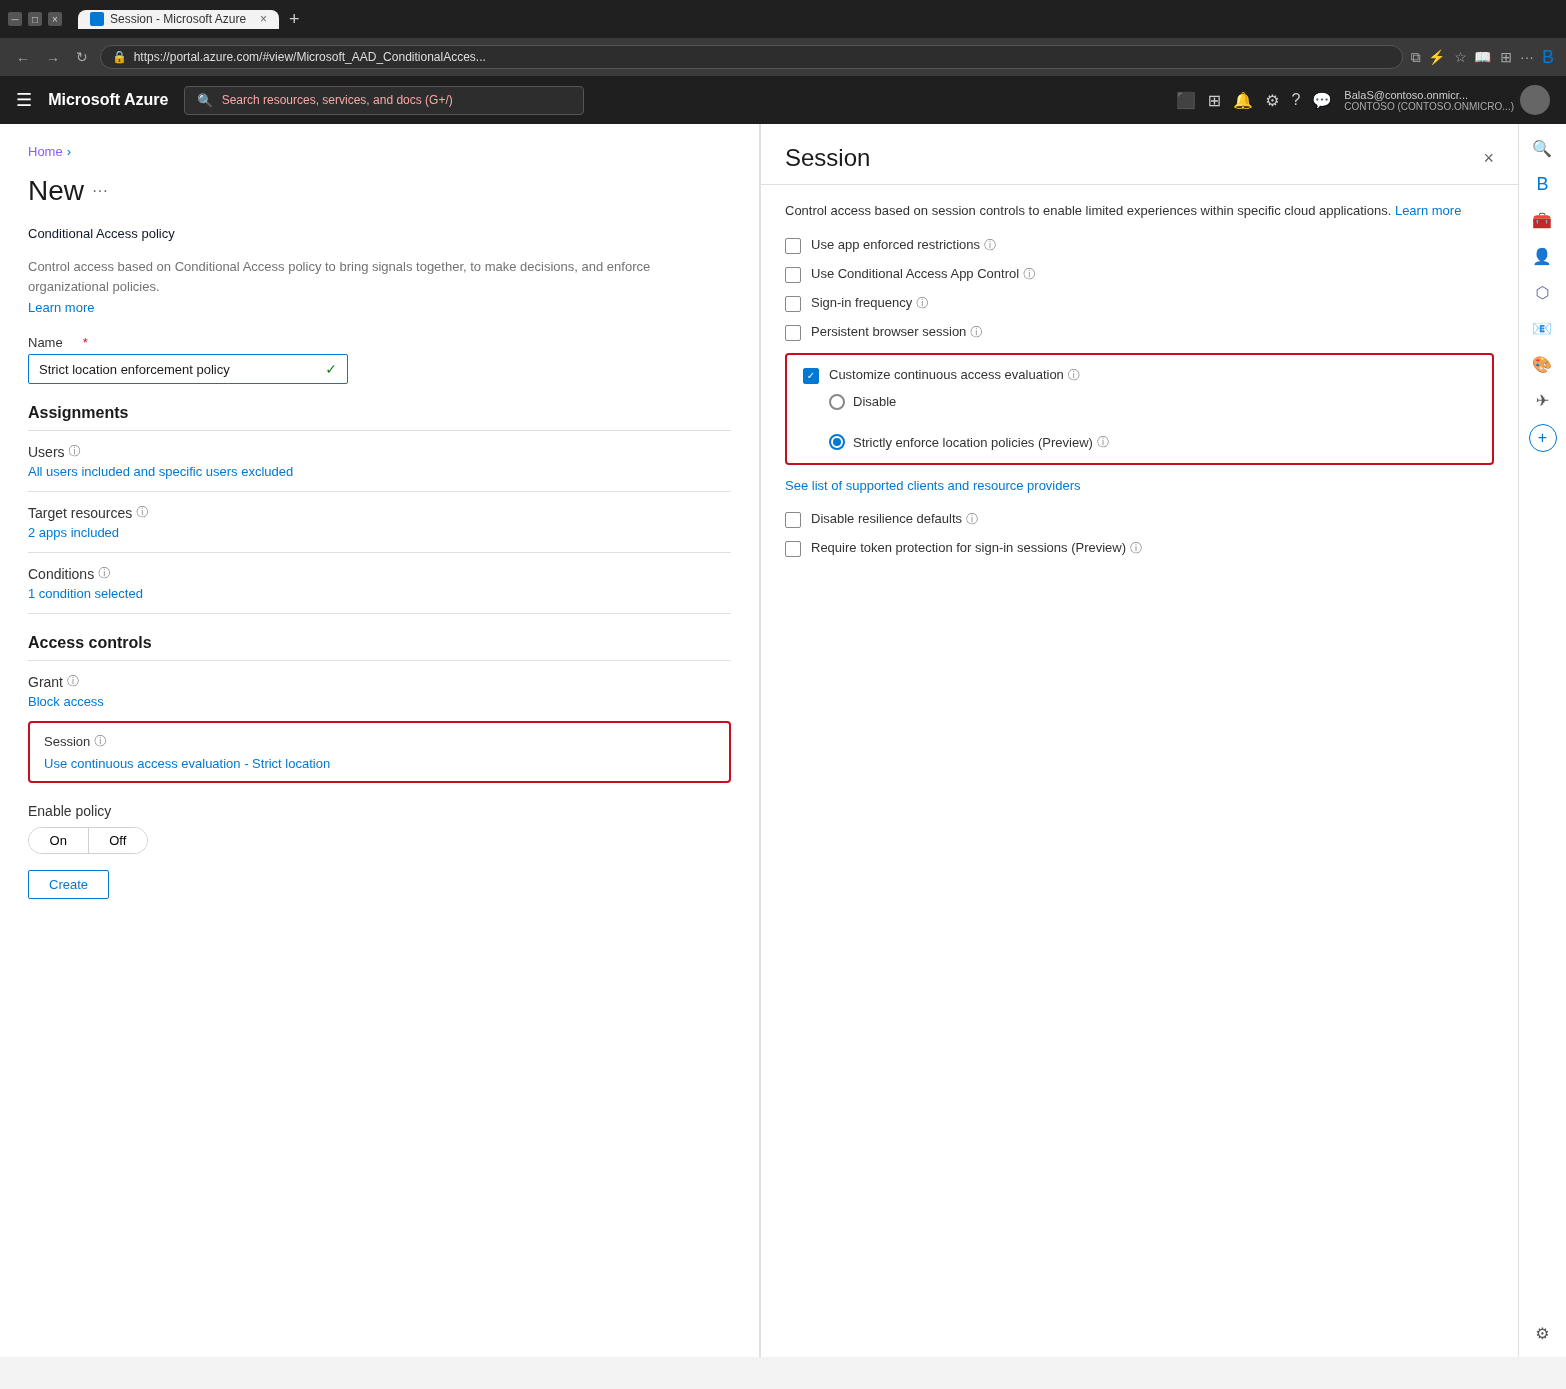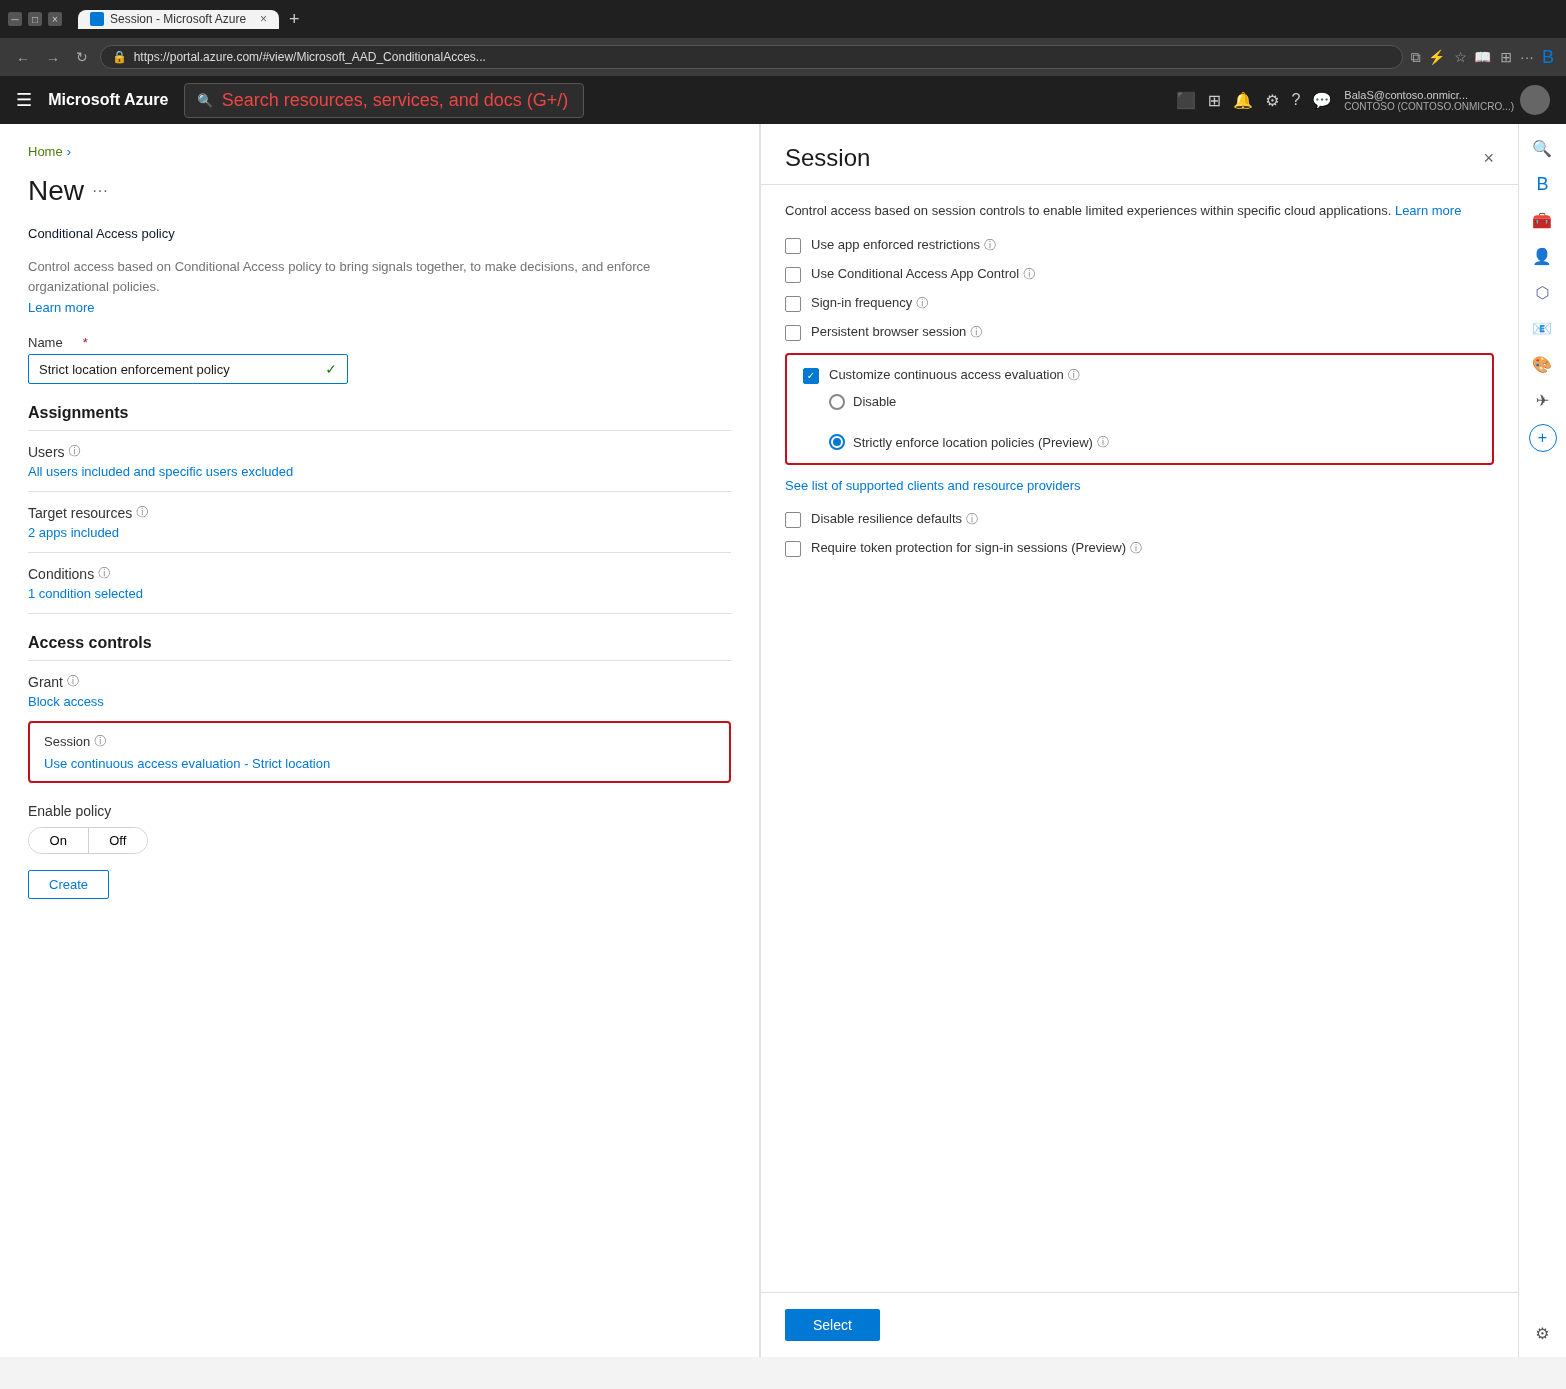--- a/index.html
+++ b/index.html
@@ -331,21 +331,21 @@
       <span style="color:#0078d4; font-size:18px;">B</span>
     </div>
   </div>
 </div>
 
 <div class="azure-topbar">
   <span class="azure-menu-icon">☰</span>
   <span class="azure-logo">Microsoft Azure</span>
   <div class="azure-search">
     <span>🔍</span>
-    <span style="font-size:18px; color:#ef4444;">Search resources, services, and docs (G+/)</span>
+    <span style="font-size:12px; color:#fca5a5;">Search resources, services, and docs (G+/)</span>
   </div>
   <div class="azure-topbar-icons">
     <span>⬛</span>
     <span>⊞</span>
     <span>🔔</span>
     <span>⚙</span>
     <span>?</span>
     <span>💬</span>
     <div class="azure-user">
       <div>
@@ -355,21 +355,21 @@
       <div style="width:30px; height:30px; background:#666; border-radius:50%;"></div>
     </div>
   </div>
 </div>
 
 <div class="main-layout">
 
   <div class="left-panel">
     
     <div class="breadcrumb">
-      <span style="color:#4d7c0f; cursor:pointer;">Home</span>
+      <span style="color:#8b5cf6; cursor:pointer;">Home</span>
       <span>›</span>
     </div>
 
     
     <div style="display:flex; align-items:center; gap:8px; margin-bottom:4px;">
       <span class="page-title">New</span>
       <span style="font-size:16px; color:#666; cursor:pointer;">···</span>
     </div>
     <div class="page-subtitle">Conditional Access policy</div>
 
@@ -517,23 +517,20 @@
       </div>
       <div class="checkbox-row">
         <div class="checkbox"></div>
         <span class="checkbox-label">
           Require token protection for sign-in sessions (Preview)
           <span class="info-icon">ⓘ</span>
         </span>
       </div>
     </div>
 
-    <div class="drawer-footer">
-      <button class="select-btn">Select</button>
-    </div>
   </div>
 
   <div class="right-sidebar">
     <div class="sidebar-icon">🔍</div>
     <div class="sidebar-icon blue" style="color:#0078d4; font-size:18px;">B</div>
     <div class="sidebar-icon">🧰</div>
     <div class="sidebar-icon">👤</div>
     <div class="sidebar-icon blue" style="color:#6264a7;">⬡</div>
     <div class="sidebar-icon">📧</div>
     <div class="sidebar-icon">🎨</div>

